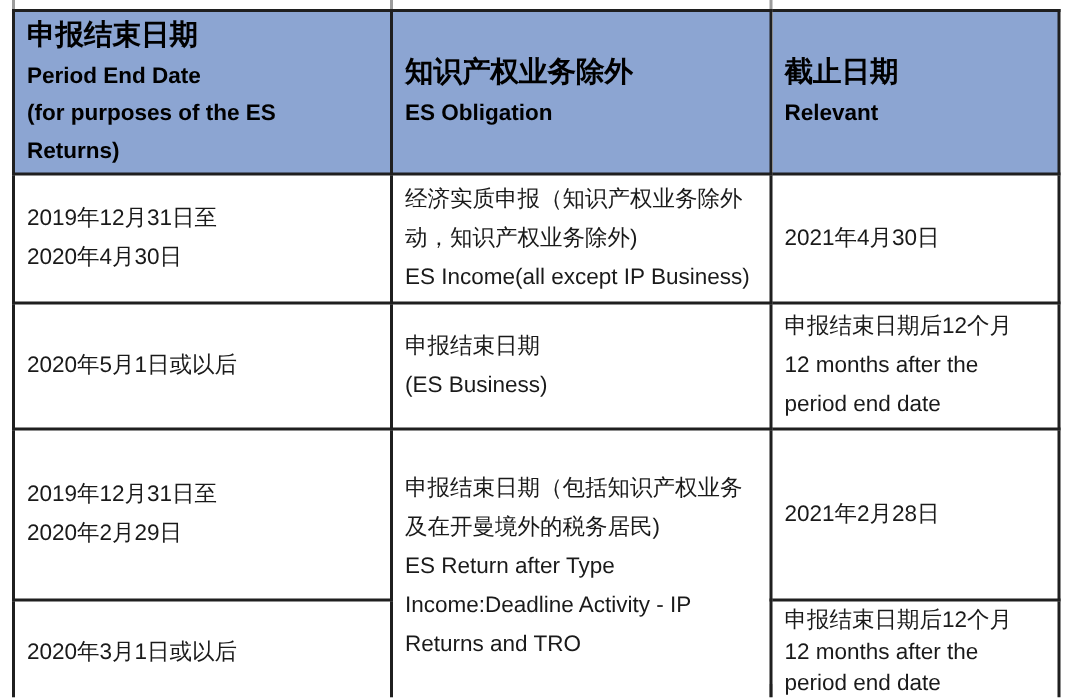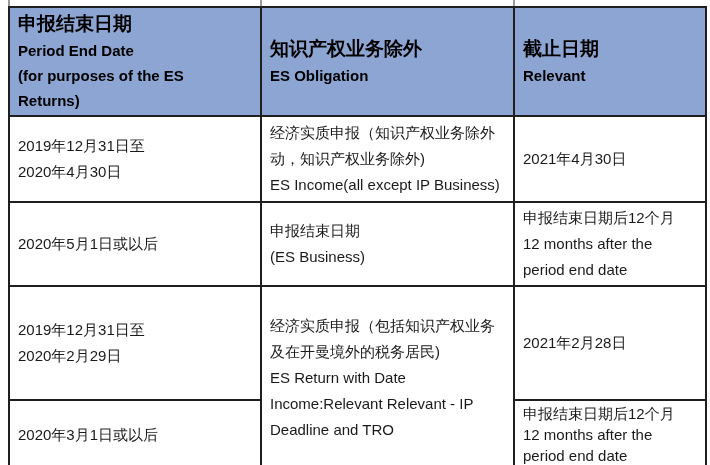--- a/index.html
+++ b/index.html
@@ -112,25 +112,25 @@
         <div class="ln">period end date</div>
       </td>
     </tr>
 
     <tr class="r3">
       <td>
         <div class="ln">2019年12月31日至</div>
         <div class="ln">2020年2月29日</div>
       </td>
       <td rowspan="2">
-        <div class="ln">经济实质申报（包括知识产权业务</div>
+        <div class="ln">申报结束日期（包括知识产权业务</div>
         <div class="ln">及在开曼境外的税务居民)</div>
-        <div class="ln">ES Return with Date</div>
-        <div class="ln">Income:Relevant Relevant - IP</div>
-        <div class="ln">Deadline and TRO</div>
+        <div class="ln">ES Return after Type</div>
+        <div class="ln">Income:Deadline Activity - IP</div>
+        <div class="ln">Returns and TRO</div>
       </td>
       <td>
         <div class="ln">2021年2月28日</div>
       </td>
     </tr>
 
     <tr class="r4">
       <td>
         <div class="ln">2020年3月1日或以后</div>
       </td>

